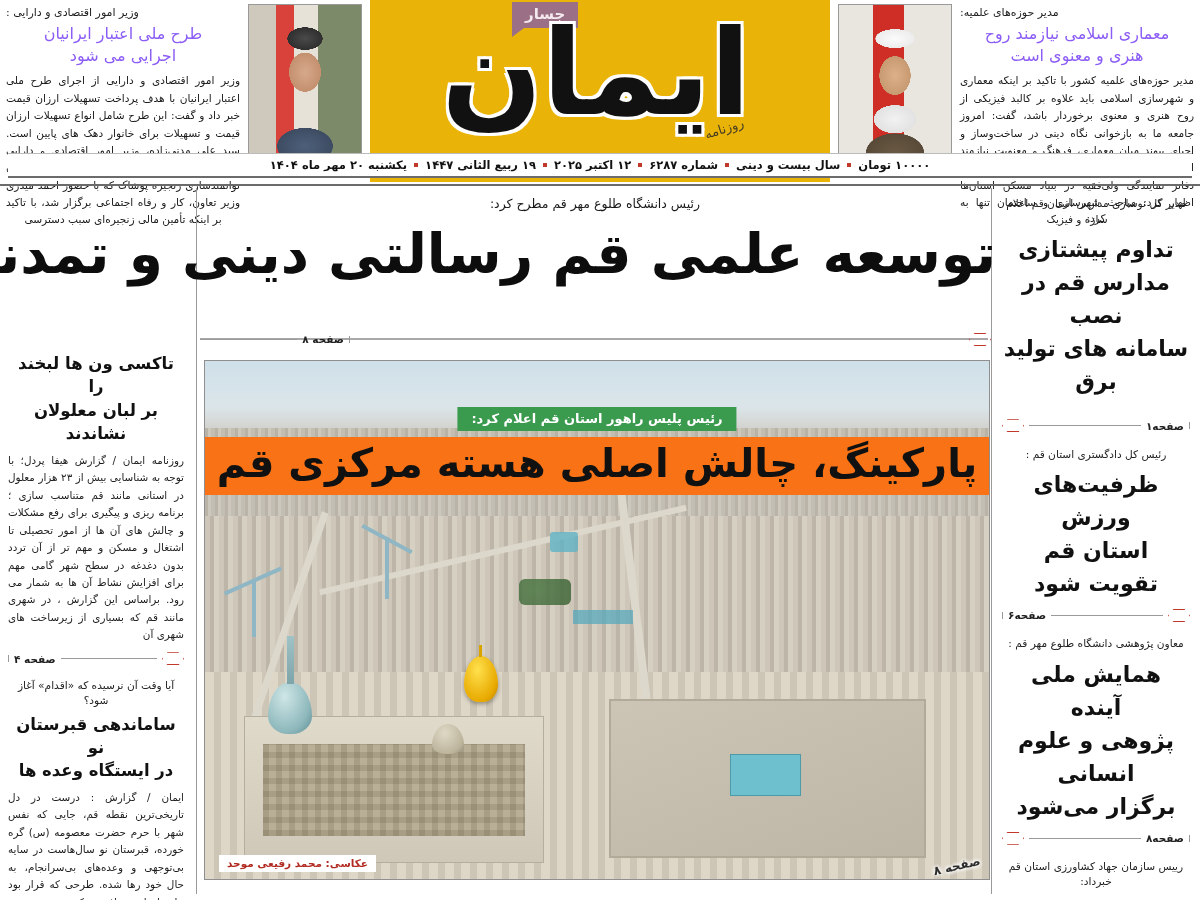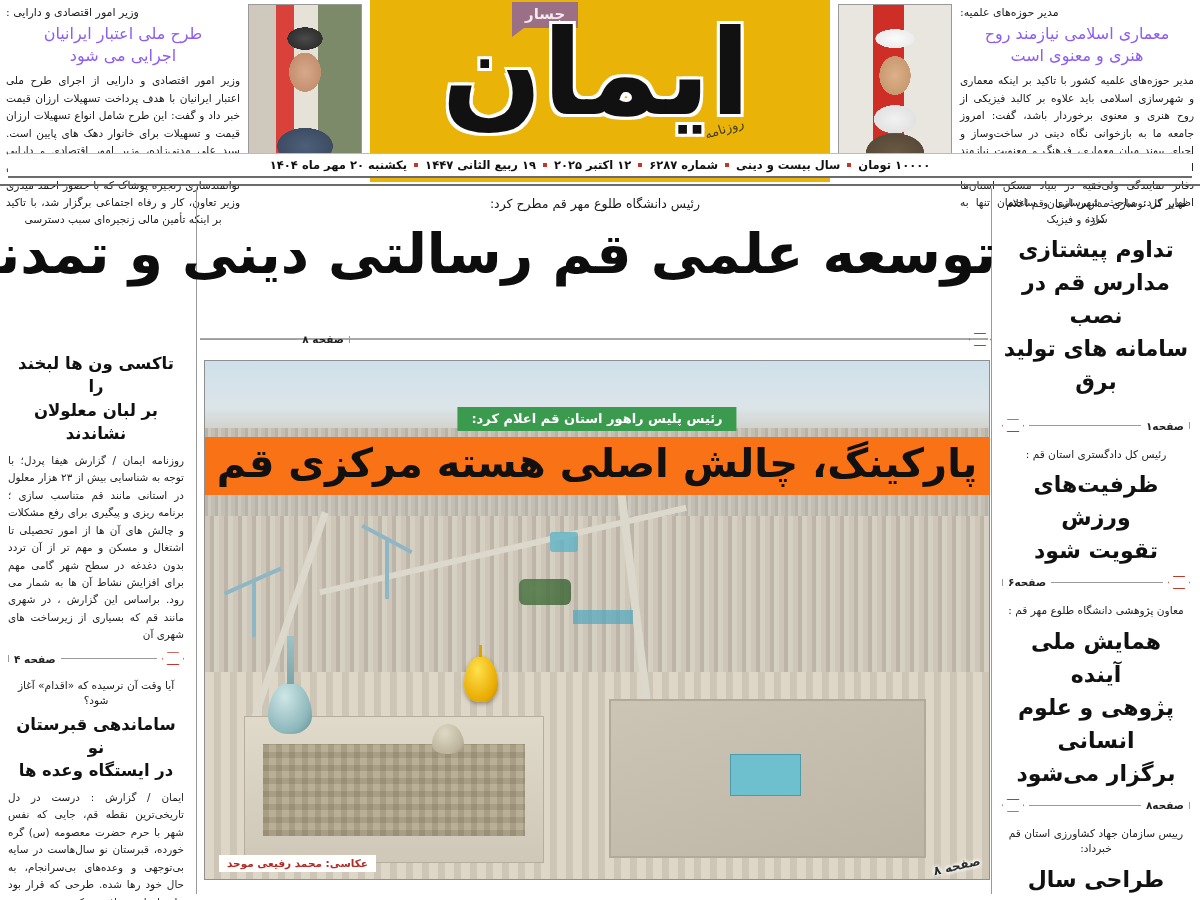--- a/index.html
+++ b/index.html
@@ -368,20 +368,21 @@
         <span class="lbl">صفحه۱</span>
         <span class="ln"></span>
         <span class="diamond"></span>
       </div>
     </div>
 
     <div>
       <div class="rc-kicker">رئیس کل دادگستری استان قم :</div>
       <div class="rc-head">
         <div>ظرفیت‌های ورزش</div>
+        <div>استان قم</div>
         <div>تقویت شود</div>
       </div>
       <div class="pageref" style="position:relative;margin:6px 0 14px;">
         <span class="diamond"></span>
         <span class="ln"></span>
         <span class="lbl">صفحه۶</span>
         <span class="tick"></span>
       </div>
     </div>
 

